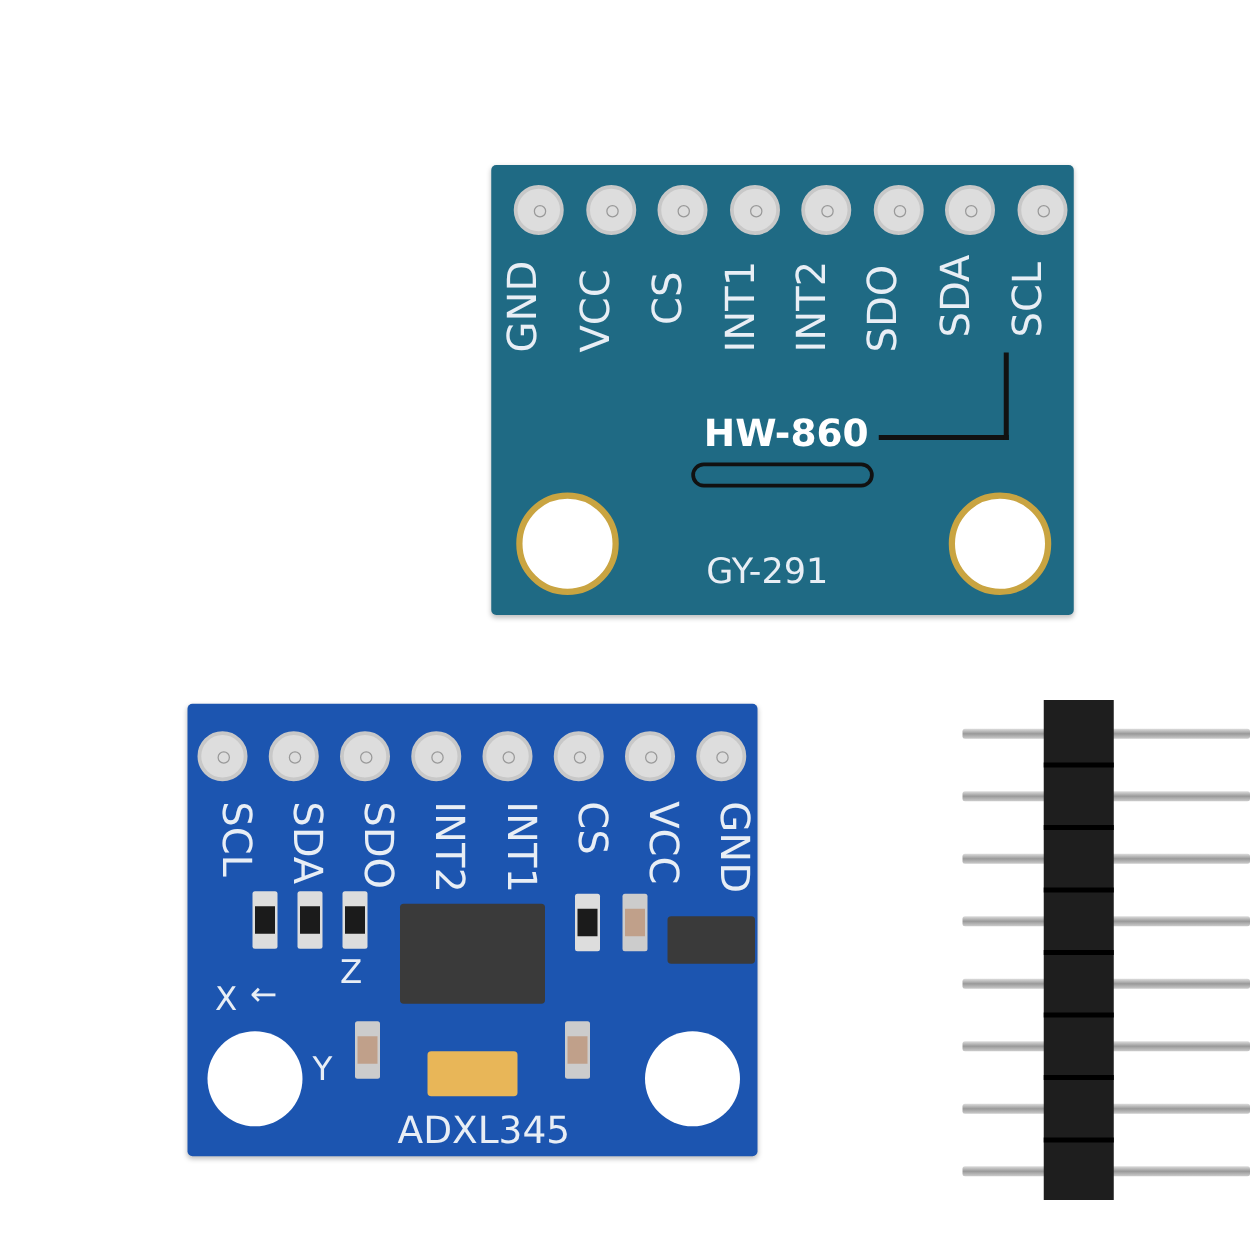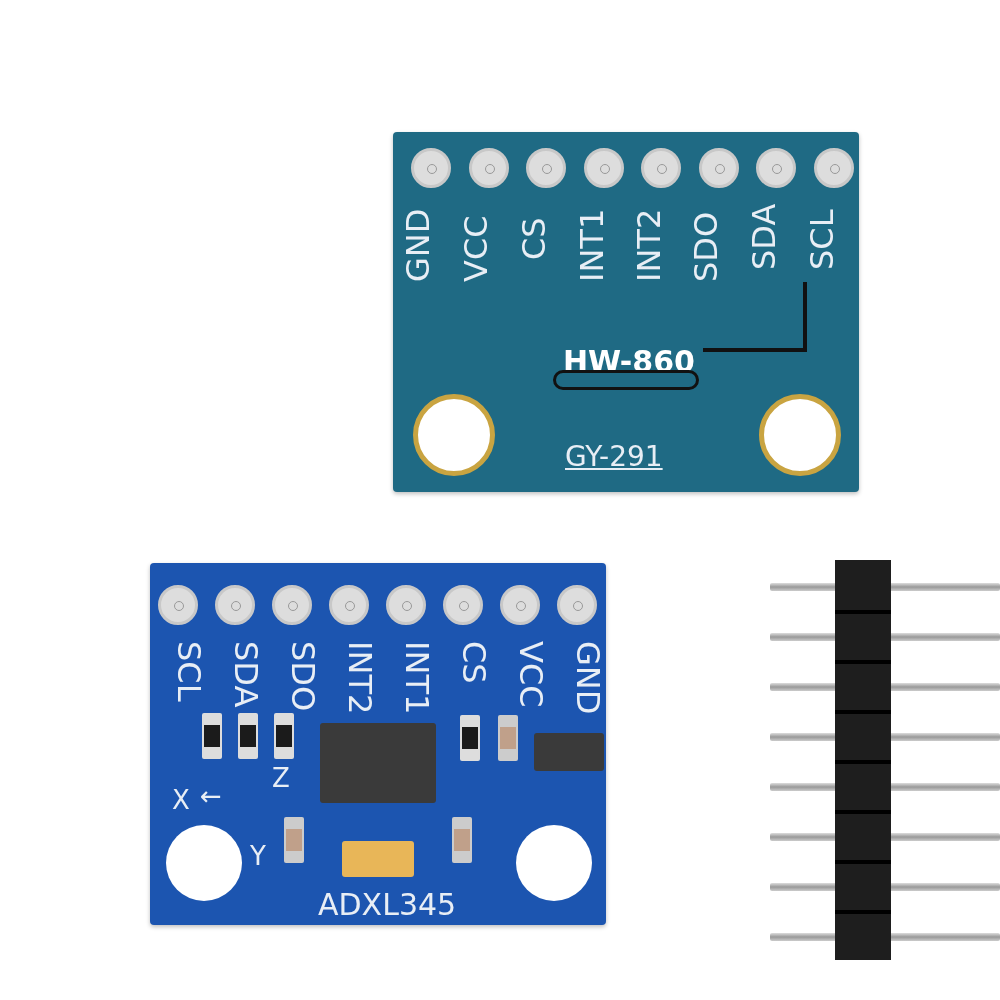--- a/index.html
+++ b/index.html
@@ -40,24 +40,24 @@
 
   <span class="lbl back-lbl" style="left:6px;top:150px">GND</span>
   <span class="lbl back-lbl" style="left:64px;top:150px">VCC</span>
   <span class="lbl back-lbl" style="left:122px;top:128px">CS</span>
   <span class="lbl back-lbl" style="left:180px;top:150px">INT1</span>
   <span class="lbl back-lbl" style="left:237px;top:150px">INT2</span>
   <span class="lbl back-lbl" style="left:294px;top:150px">SDO</span>
   <span class="lbl back-lbl" style="left:352px;top:138px">SDA</span>
   <span class="lbl back-lbl" style="left:410px;top:138px">SCL</span>
 
-  <span class="abs" style="left:170px;top:198px;color:#fff;font-weight:bold;font-size:30px;margin-top:14px;">HW-860</span>
+  <span class="abs" style="left:170px;top:198px;color:#fff;font-weight:bold;font-size:30px;">HW-860</span>
   <div class="abs" style="left:160px;top:238px;width:140px;height:14px;border:3px solid #111;border-radius:10px;"></div>
   <div class="abs" style="left:310px;top:150px;width:100px;height:66px;border-right:4px solid #111;border-bottom:4px solid #111;"></div>
-  <span class="abs" style="left:172px;top:308px;color:#e8eef5;font-size:28px;text-decoration:underline;">GY-291</span>
+  <span class="abs" style="left:172px;top:308px;color:#e8eef5;font-size:28px;">GY-291</span>
 
   <div class="hole back-hole" style="left:20px;top:262px"></div>
   <div class="hole back-hole" style="left:366px;top:262px"></div>
 </div>
 
 <div id="front-board" class="abs">
   <div class="pad" style="left:8px;top:22px"></div>
   <div class="pad" style="left:65px;top:22px"></div>
   <div class="pad" style="left:122px;top:22px"></div>
   <div class="pad" style="left:179px;top:22px"></div>

